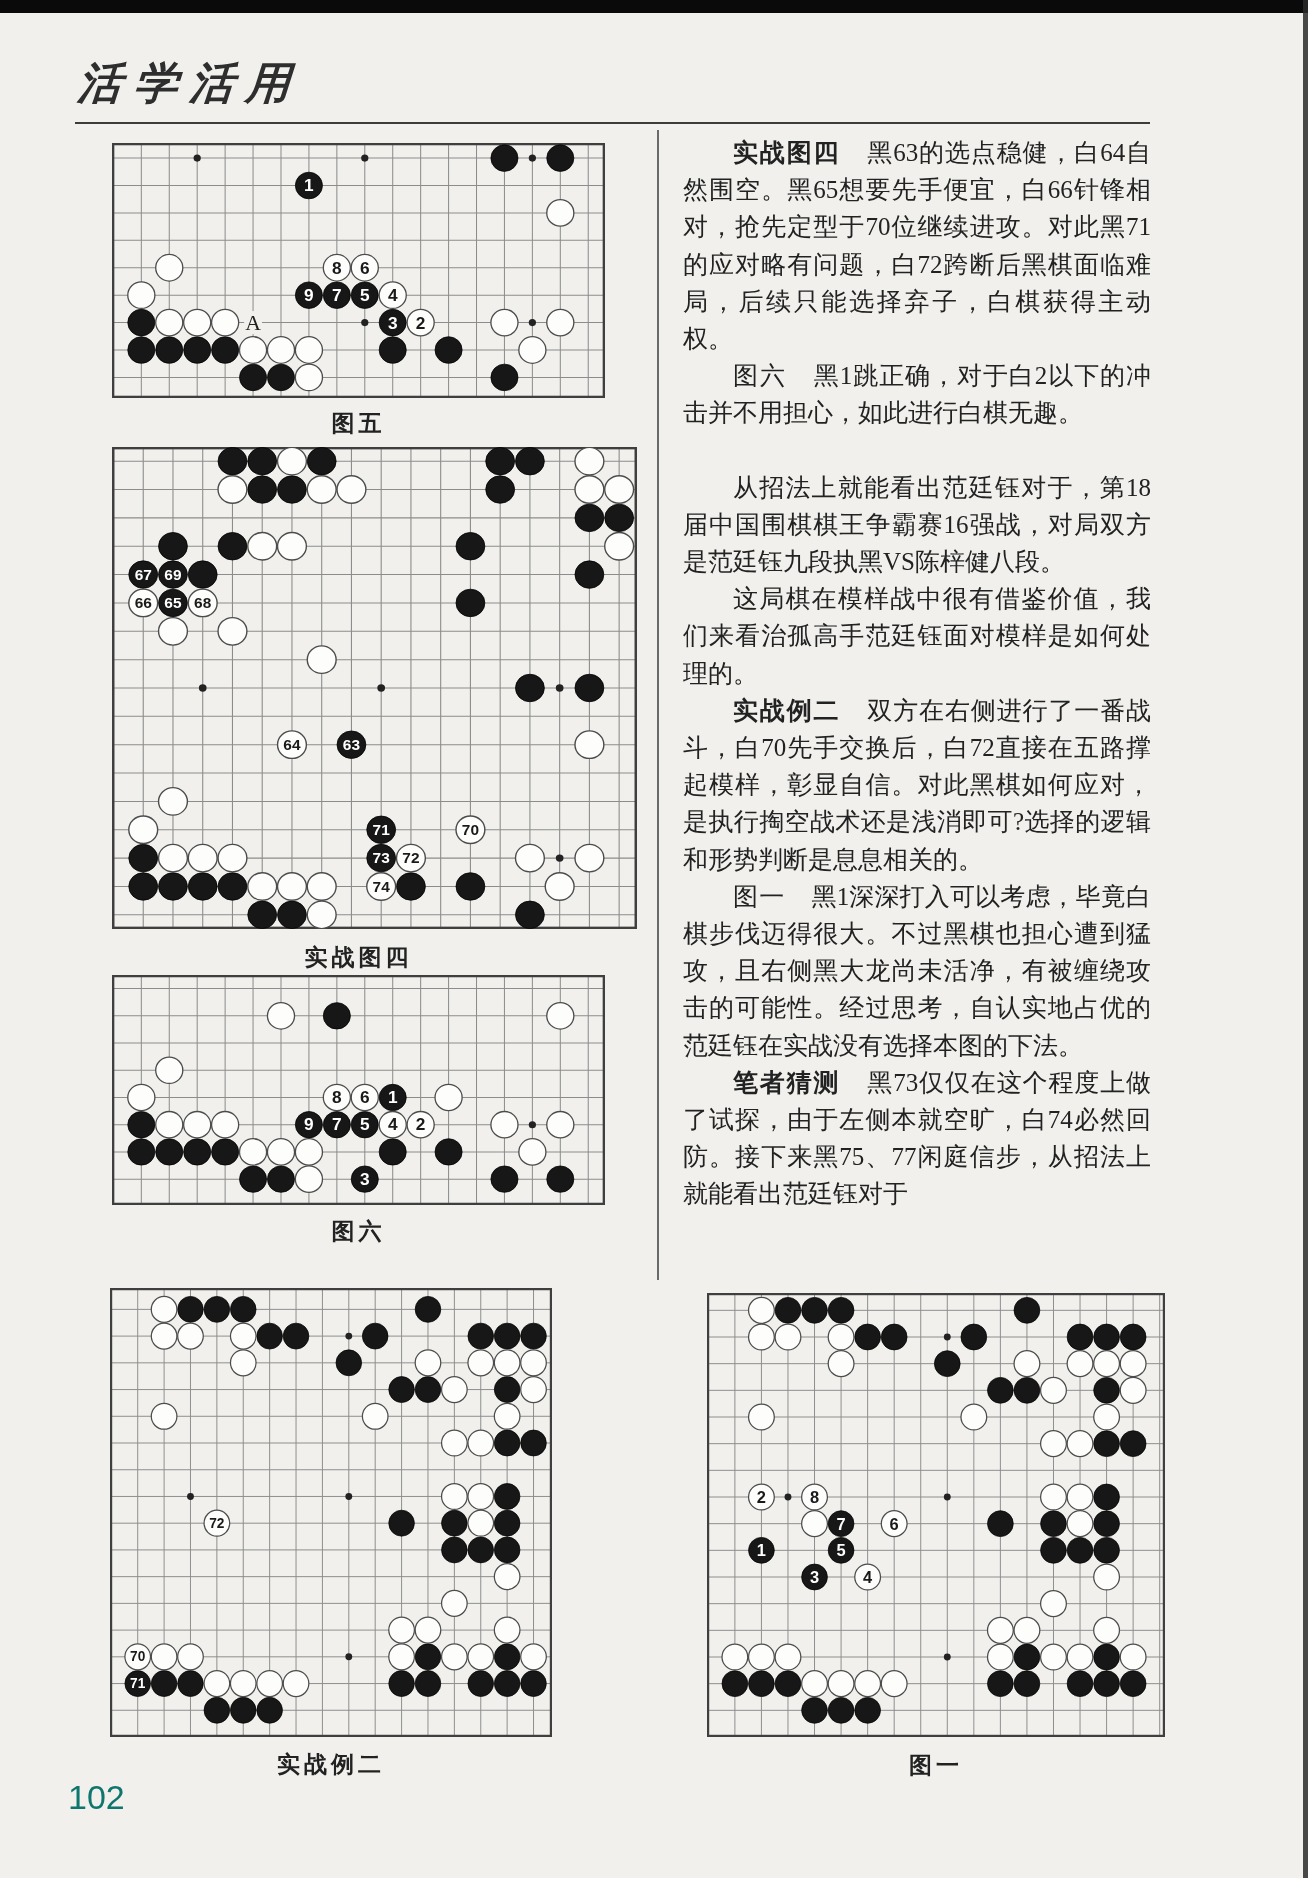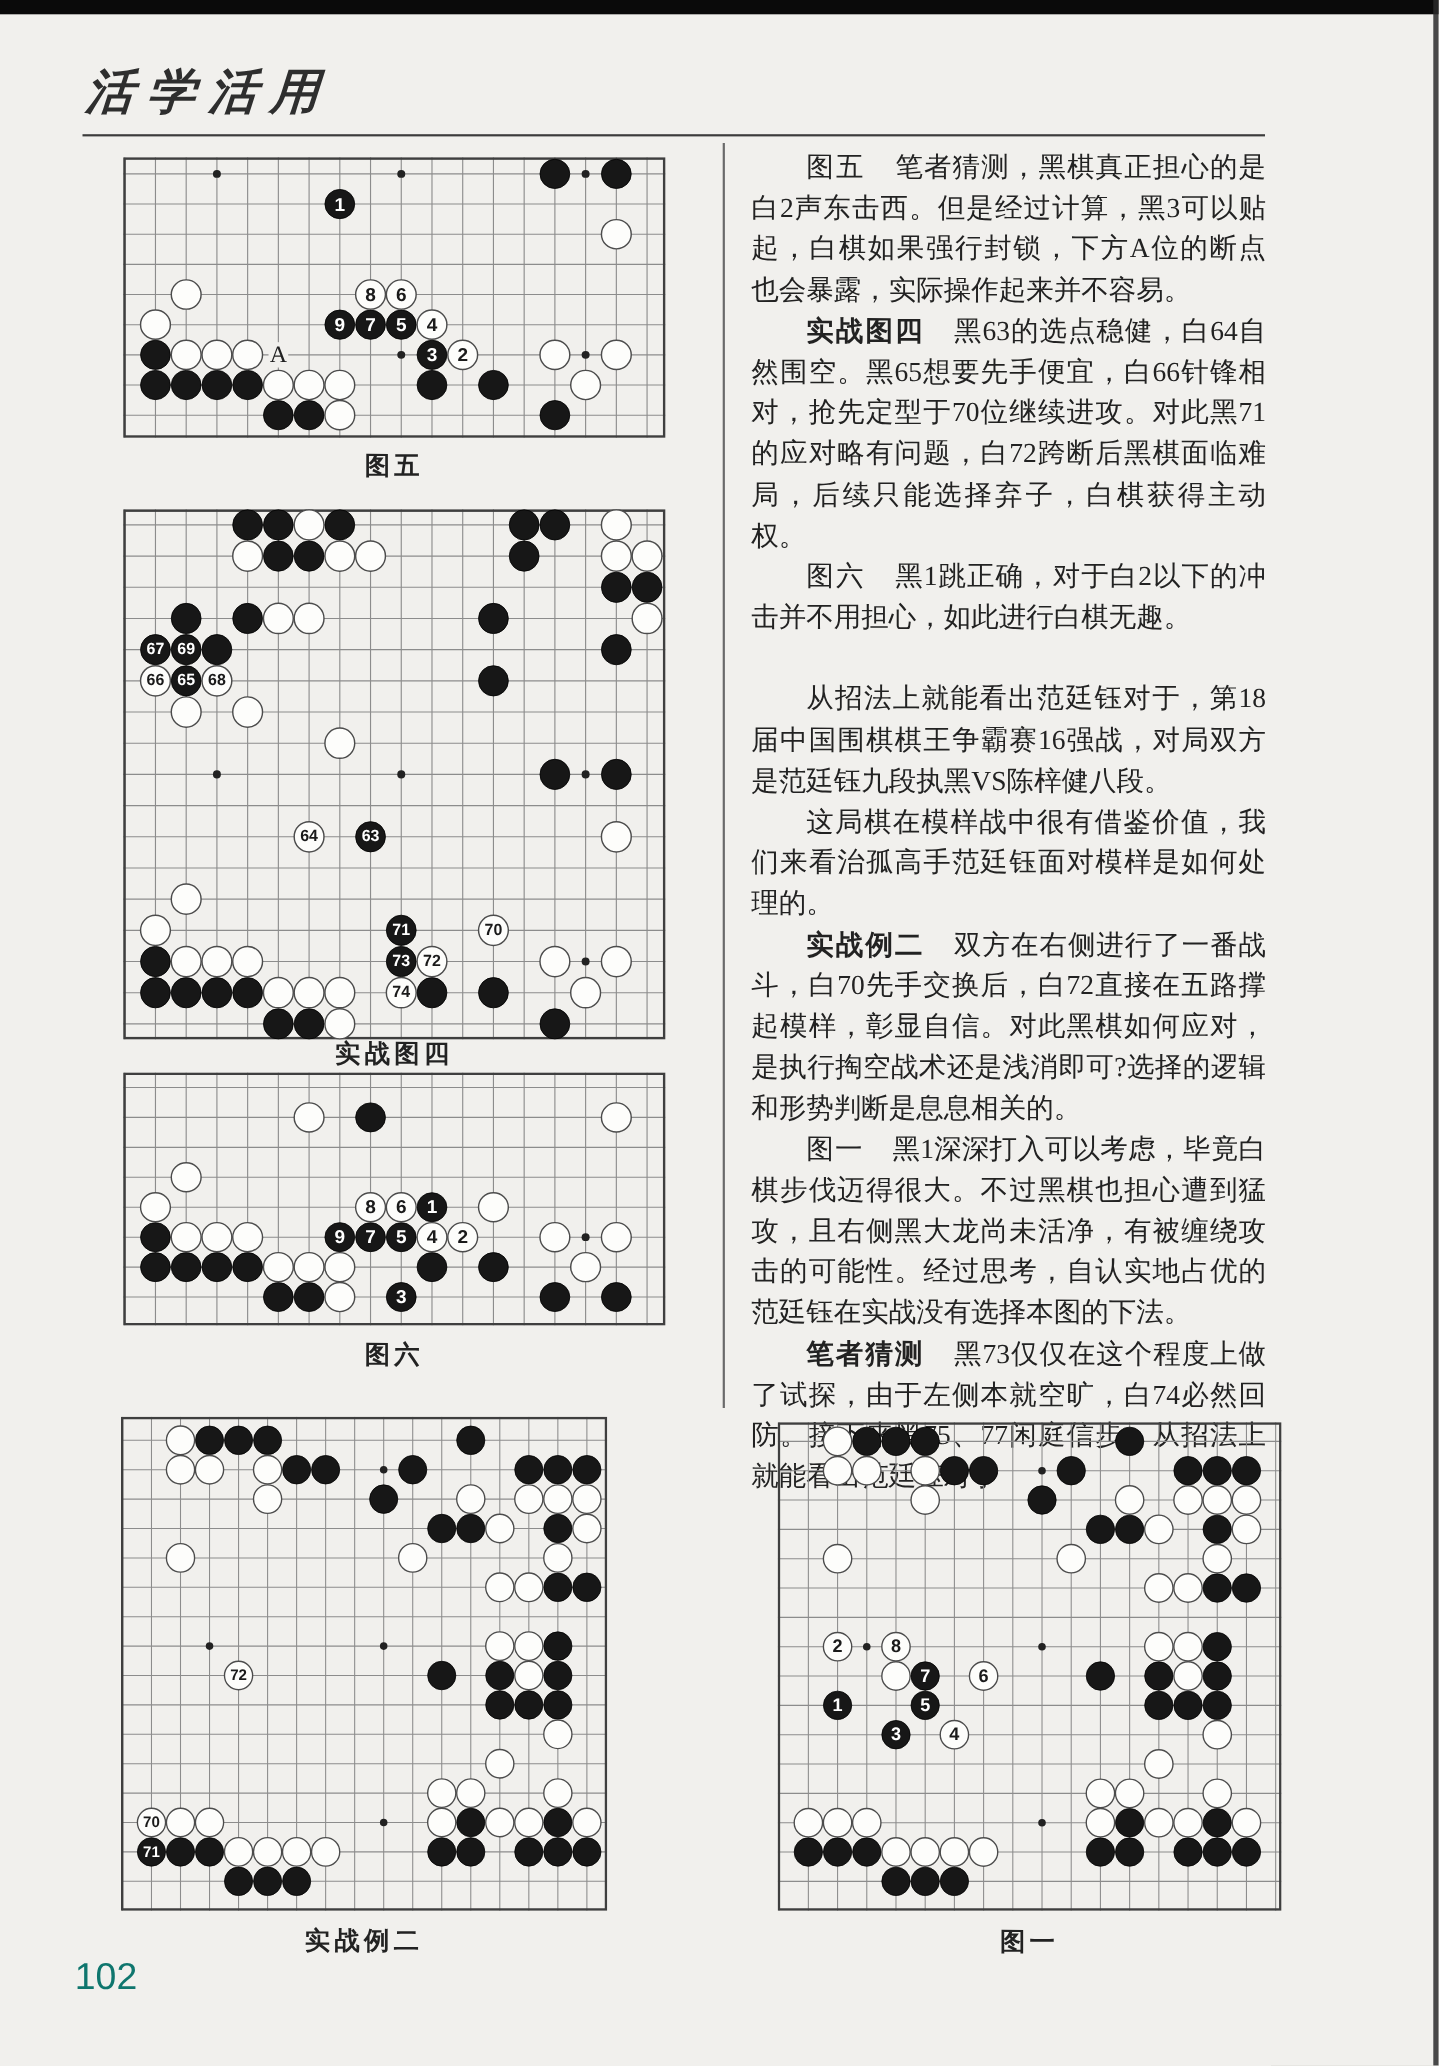--- a/index.html
+++ b/index.html
@@ -115,21 +115,21 @@
           <text x="301.5" y="166.5" fill="#1a1a1a" font-size="18.6" font-weight="bold" font-family="Liberation Sans, sans-serif" text-anchor="middle" dominant-baseline="central">4</text>
           <circle cx="331.5" cy="196.5" r="14.549999999999999" fill="#fdfdfb" stroke="#4c4c4c" stroke-width="1.4"></circle>
           <text x="331.5" y="196.5" fill="#1a1a1a" font-size="18.6" font-weight="bold" font-family="Liberation Sans, sans-serif" text-anchor="middle" dominant-baseline="central">2</text>
           <rect x="141.9" y="183.9" width="19.2" height="25.2" fill="#f1f0ed"></rect>
           <text x="151.5" y="196.5" fill="#222" font-size="23.400000000000002" font-family="Liberation Serif, serif" text-anchor="middle" dominant-baseline="central">A</text>
         </svg>
       </div>
   </div>
   <div class="caption" style="left:112px;top:408px;width:493px;">图五</div>
 
-  <div class="figure" style="left:112px;top:463px;width:493px;height:482px;">
+  <div class="figure" style="left:112px;top:447px;width:493px;height:482px;padding-left:32px;">
     <div class="board">
         <svg viewBox="0 0 529.5000000000001 510" preserveAspectRatio="none" xmlns="http://www.w3.org/2000/svg">
           <line x1="1.5" y1="0" x2="1.5" y2="510" stroke="#8c8c8c" stroke-width="1.1"></line>
           <line x1="31.5" y1="0" x2="31.5" y2="510" stroke="#8c8c8c" stroke-width="1.1"></line>
           <line x1="61.49999999999999" y1="0" x2="61.49999999999999" y2="510" stroke="#8c8c8c" stroke-width="1.1"></line>
           <line x1="91.5" y1="0" x2="91.5" y2="510" stroke="#8c8c8c" stroke-width="1.1"></line>
           <line x1="121.5" y1="0" x2="121.5" y2="510" stroke="#8c8c8c" stroke-width="1.1"></line>
           <line x1="151.5" y1="0" x2="151.5" y2="510" stroke="#8c8c8c" stroke-width="1.1"></line>
           <line x1="181.5" y1="0" x2="181.5" y2="510" stroke="#8c8c8c" stroke-width="1.1"></line>
           <line x1="211.5" y1="0" x2="211.5" y2="510" stroke="#8c8c8c" stroke-width="1.1"></line>
@@ -444,21 +444,20 @@
           <circle cx="121.5" cy="264" r="14.549999999999999" fill="#fdfdfb" stroke="#4c4c4c" stroke-width="1.4"></circle>
           <text x="121.5" y="264" fill="#1a1a1a" font-size="15.600000000000001" font-weight="bold" font-family="Liberation Sans, sans-serif" text-anchor="middle" dominant-baseline="central">72</text>
           <circle cx="31.5" cy="414" r="14.549999999999999" fill="#fdfdfb" stroke="#4c4c4c" stroke-width="1.4"></circle>
           <text x="31.5" y="414" fill="#1a1a1a" font-size="15.600000000000001" font-weight="bold" font-family="Liberation Sans, sans-serif" text-anchor="middle" dominant-baseline="central">70</text>
         </svg>
       </div>
   </div>
   <div class="caption" style="left:110px;top:1749px;width:442px;">实战例二</div>
 
   <div class="text-column">
-      <p><span class="lead">图五　</span>笔者猜测，黑棋真正担心的是白2声东击西。但是经过计算，黑3可以贴起，白棋如果强行封锁，下方A位的断点也会暴露，实际操作起来并不容易。</p>
       <p><span class="lead bold">实战图四　</span>黑63的选点稳健，白64自然围空。黑65想要先手便宜，白66针锋相对，抢先定型于70位继续进攻。对此黑71的应对略有问题，白72跨断后黑棋面临难局，后续只能选择弃子，白棋获得主动权。</p>
       <p><span class="lead">图六　</span>黑1跳正确，对于白2以下的冲击并不用担心，如此进行白棋无趣。</p>
       <p class="gap">从招法上就能看出范廷钰对于，第18届中国围棋棋王争霸赛16强战，对局双方是范廷钰九段执黑VS陈梓健八段。</p>
       <p>这局棋在模样战中很有借鉴价值，我们来看治孤高手范廷钰面对模样是如何处理的。</p>
       <p><span class="lead bold">实战例二　</span>双方在右侧进行了一番战斗，白70先手交换后，白72直接在五路撑起模样，彰显自信。对此黑棋如何应对，是执行掏空战术还是浅消即可?选择的逻辑和形势判断是息息相关的。</p>
       <p><span class="lead">图一　</span>黑1深深打入可以考虑，毕竟白棋步伐迈得很大。不过黑棋也担心遭到猛攻，且右侧黑大龙尚未活净，有被缠绕攻击的可能性。经过思考，自认实地占优的范廷钰在实战没有选择本图的下法。</p>
       <p><span class="lead bold">笔者猜测　</span>黑73仅仅在这个程度上做了试探，由于左侧本就空旷，白74必然回防。接下来黑75、77闲庭信步，从招法上就能看出范廷钰对于</p>
     </div>
 
   <div class="figure" style="left:707px;top:1293px;width:458px;height:444px;">

